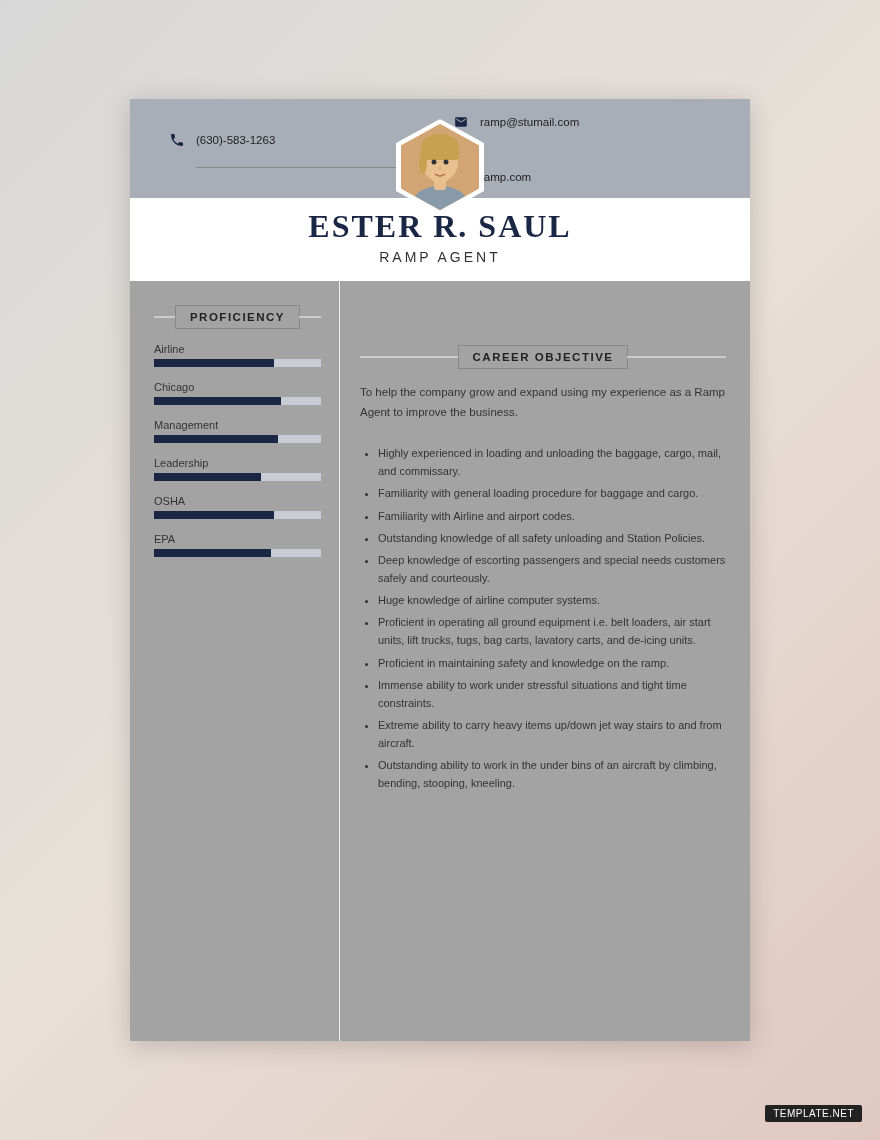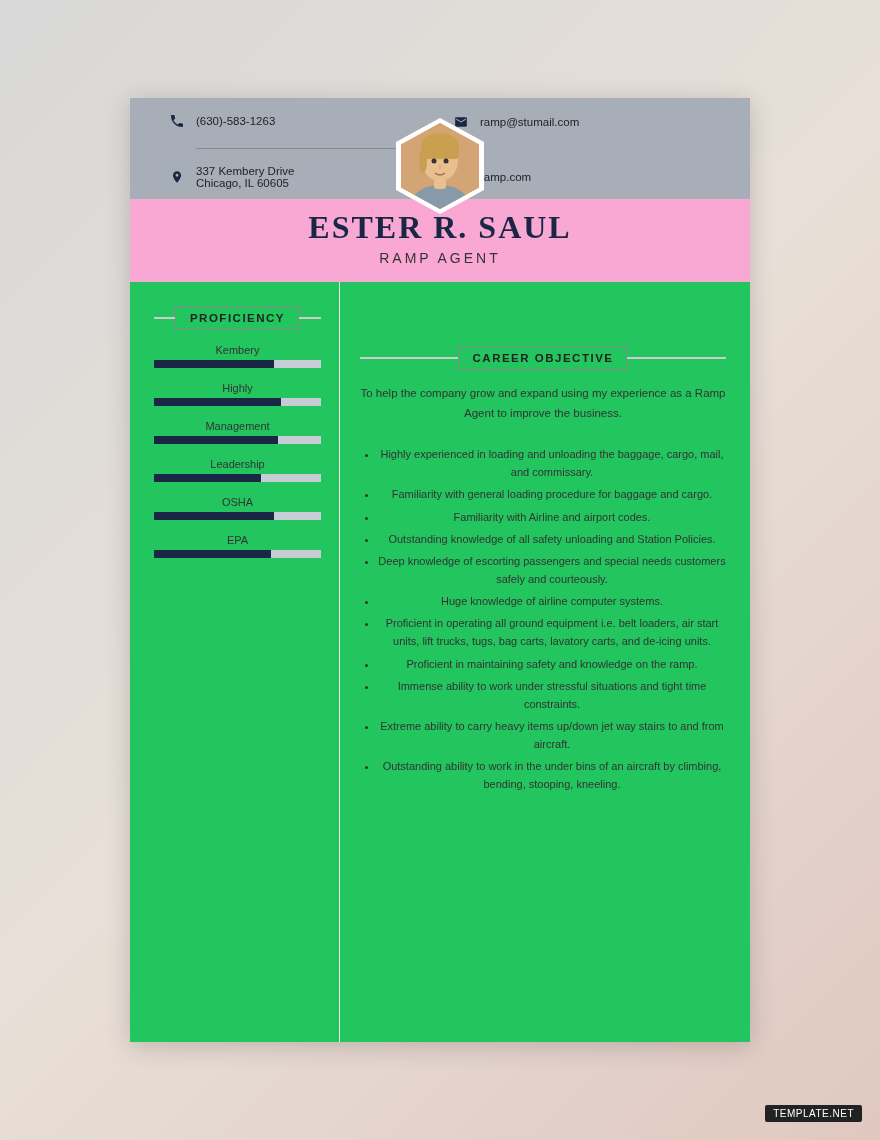--- a/index.html
+++ b/index.html
@@ -98,21 +98,21 @@
       justify-content: center;
       overflow: hidden;
     }
     
     .person-svg {
       width: 78px;
       height: 86px;
     }
     
     .name-section {
-      background: #f9a8d4;
+      background: #ffffff;
       text-align: center;
       padding: 10px 0 16px 0;
     }
     .name-title {
       font-size: 32px;
       font-weight: 900;
       color: #1a2744;
       letter-spacing: 2px;
       font-family: Georgia, serif;
       text-transform: uppercase;
@@ -120,23 +120,22 @@
     .job-title {
       font-size: 14px;
       color: #333;
       letter-spacing: 3px;
       text-transform: uppercase;
       margin-top: 4px;
     }
     
     .resume-body {
       display: flex;
-      background: #22c55e;
+      background: #a3a3a3;
       min-height: 760px;
-      text-align: center;
     }
     .left-col {
       width: 210px;
       padding: 24px 18px 24px 24px;
       border-right: 1px solid #eee;
     }
     .right-col {
       flex: 1;
       padding: 24px 24px 24px 20px;
       margin-top: 40px;
@@ -233,31 +232,20 @@
       <div class="header-left">
         <div class="contact-item">
           <span class="contact-icon">
             <svg width="16" height="16" viewBox="0 0 24 24" fill="#1a2744">
               <path d="M6.6 10.8c1.4 2.8 3.8 5.1 6.6 6.6l2.2-2.2c.3-.3.7-.4 1-.2 1.1.4 2.3.6 3.6.6.6 0 1 .4 1 1V20c0 .6-.4 1-1 1-9.4 0-17-7.6-17-17 0-.6.4-1 1-1h3.5c.6 0 1 .4 1 1 0 1.3.2 2.5.6 3.6.1.3 0 .7-.2 1L6.6 10.8z"></path>
             </svg>
           </span>
           <span>(630)-583-1263</span>
         </div>
         <hr class="contact-divider">
-        <div class="contact-item">
-          <span class="contact-icon">
-            <svg width="14" height="16" viewBox="0 0 24 24" fill="#1a2744">
-              <path d="M12 2C8.13 2 5 5.13 5 9c0 5.25 7 13 7 13s7-7.75 7-13c0-3.87-3.13-7-7-7zm0 9.5c-1.38 0-2.5-1.12-2.5-2.5s1.12-2.5 2.5-2.5 2.5 1.12 2.5 2.5-1.12 2.5-2.5 2.5z"></path>
-            </svg>
-          </span>
-          <div>
-            <div>337 Kembery Drive</div>
-            <div>Chicago, IL 60605</div>
-          </div>
-        </div>
       </div>
 
       <div class="photo-container">
         <div class="hexagon">
           <div class="hexagon-bg"></div>
           <div class="hexagon-photo">
             <svg class="person-svg" viewBox="0 0 78 86" xmlns="http://www.w3.org/2000/svg">
 
               <rect width="78" height="86" fill="#d4a574"></rect>
 
@@ -313,27 +301,27 @@
 
     <div class="left-col">
       <div class="section-header">
         <div class="section-header-line left"></div>
         <div class="section-header-box">PROFICIENCY</div>
         <div class="section-header-line right"></div>
       </div>
 
       <div id="skills-container">
           <div class="skill-item">
-      <div class="skill-name">Kembery</div>
+      <div class="skill-name">Airline</div>
       <div class="skill-bar-bg">
         <div class="skill-bar-fill" style="width:72%"></div>
       </div>
     </div>
           <div class="skill-item">
-      <div class="skill-name">Highly</div>
+      <div class="skill-name">Chicago</div>
       <div class="skill-bar-bg">
         <div class="skill-bar-fill" style="width:76%"></div>
       </div>
     </div>
           <div class="skill-item">
       <div class="skill-name">Management</div>
       <div class="skill-bar-bg">
         <div class="skill-bar-fill" style="width:74%"></div>
       </div>
     </div>

